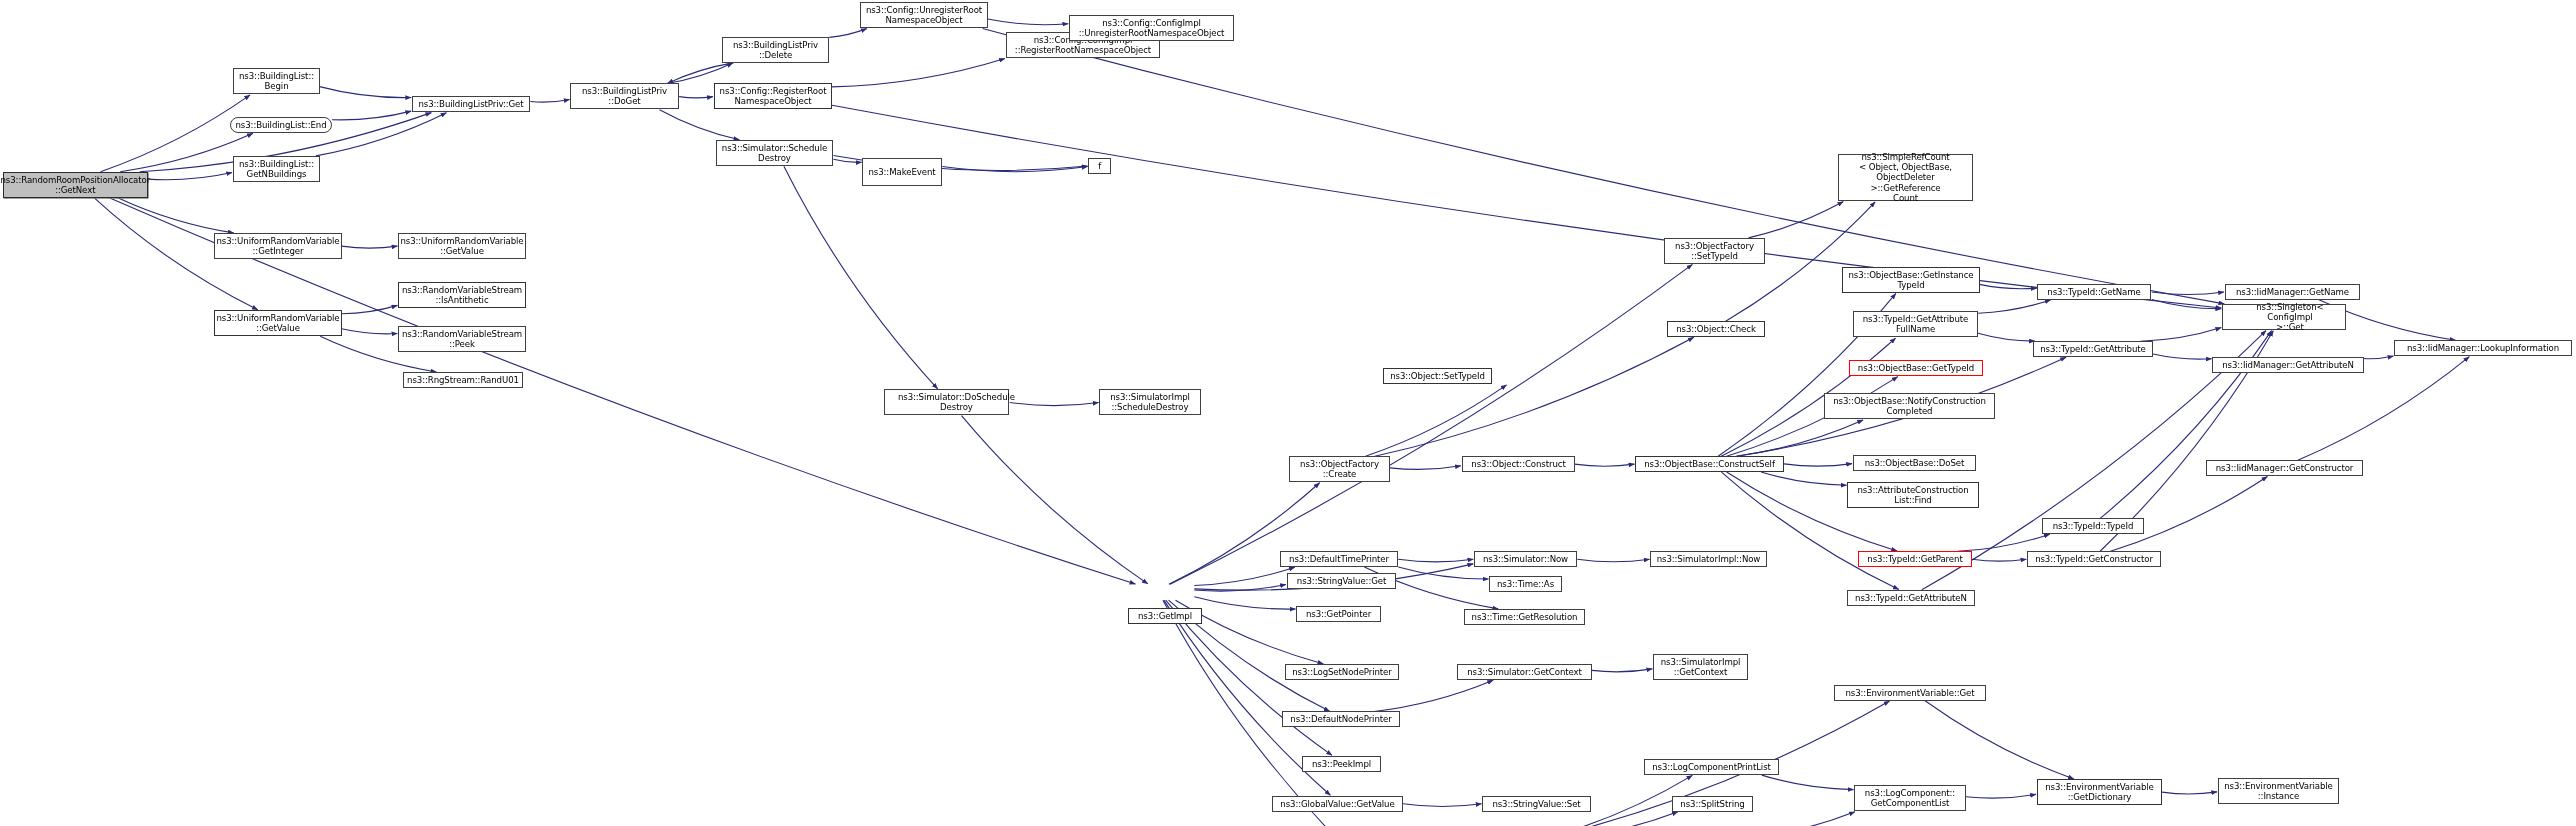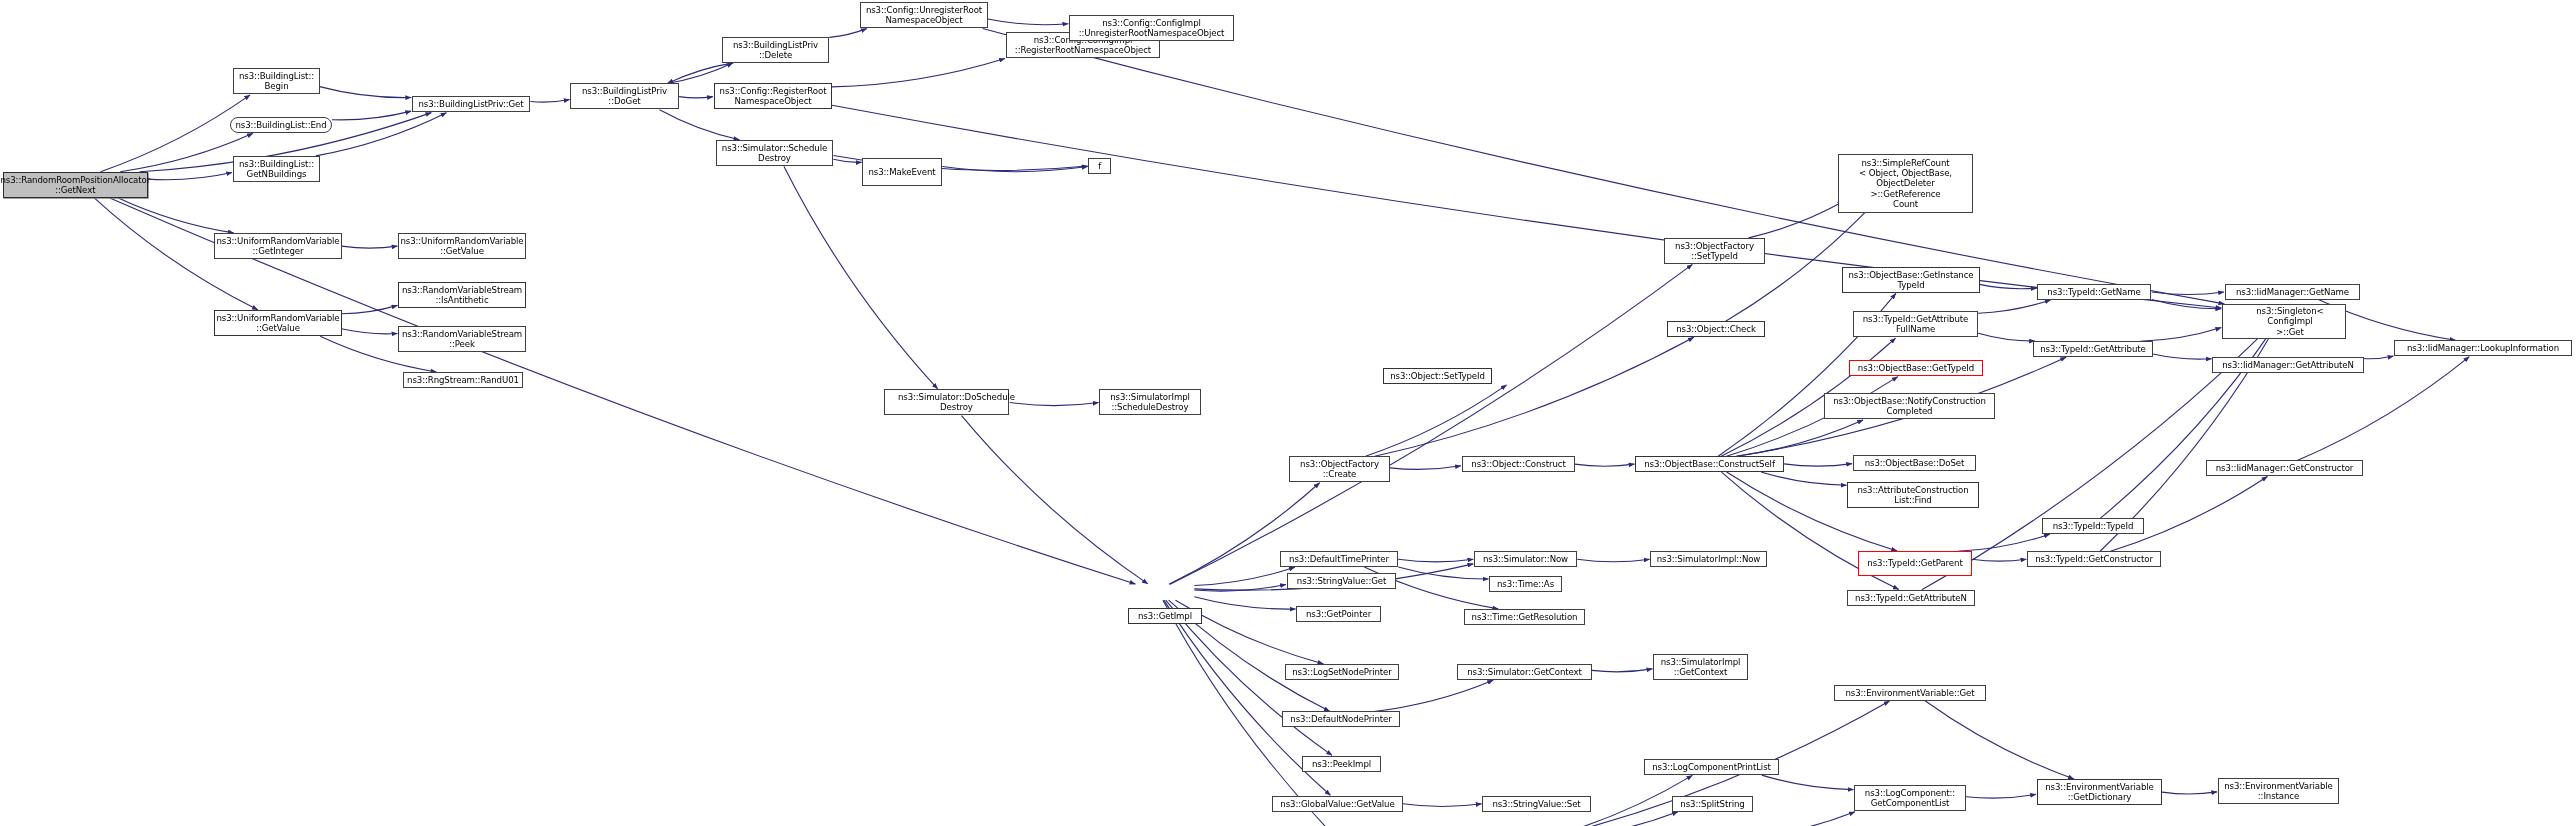--- a/index.html
+++ b/index.html
@@ -206,41 +206,41 @@
       <div class="node" style="left: 1854px; top: 785px; width: 112px; height: 26px;">ns3::LogComponent::
 GetComponentList</div>
       <div class="node" style="left: 1834px; top: 685px; width: 152px; height: 16px;">ns3::EnvironmentVariable::Get</div>
       <div class="node thick" style="left: 2037px; top: 779px; width: 125px; height: 26px;">ns3::EnvironmentVariable
 ::GetDictionary</div>
       <div class="node" style="left: 2218px; top: 778px; width: 121px; height: 26px;">ns3::EnvironmentVariable
 ::Instance</div>
       <div class="node" style="left: 1664px; top: 238px; width: 101px; height: 26px;">ns3::ObjectFactory
 ::SetTypeId</div>
       <div class="node thick" style="left: 1667px; top: 321px; width: 98px; height: 16px;">ns3::Object::Check</div>
-      <div class="node" style="left: 1838px; top: 154px; width: 135px; height: 59px;">ns3::SimpleRefCount
+      <div class="node" style="left: 1838px; top: 154px; width: 135px; height: 47px;">ns3::SimpleRefCount
 &lt; Object, ObjectBase,
 ObjectDeleter &gt;::GetReference
 Count</div>
       <div class="node thick" style="left: 1842px; top: 267px; width: 138px; height: 26px;">ns3::ObjectBase::GetInstance
 TypeId</div>
       <div class="node" style="left: 1853px; top: 311px; width: 125px; height: 26px;">ns3::TypeId::GetAttribute
 FullName</div>
       <div class="node hi" style="left: 1849px; top: 360px; width: 134px; height: 16px;">ns3::ObjectBase::GetTypeId</div>
       <div class="node" style="left: 1824px; top: 393px; width: 171px; height: 26px;">ns3::ObjectBase::NotifyConstruction
 Completed</div>
       <div class="node" style="left: 1853px; top: 455px; width: 123px; height: 16px;">ns3::ObjectBase::DoSet</div>
       <div class="node thick" style="left: 1847px; top: 482px; width: 132px; height: 26px;">ns3::AttributeConstruction
 List::Find</div>
-      <div class="node hi" style="left: 1858px; top: 551px; width: 114px; height: 25px;">ns3::TypeId::GetParent</div>
+      <div class="node hi" style="left: 1858px; top: 551px; width: 114px; height: 16px;">ns3::TypeId::GetParent</div>
       <div class="node" style="left: 1847px; top: 590px; width: 128px; height: 16px;">ns3::TypeId::GetAttributeN</div>
       <div class="node" style="left: 2037px; top: 284px; width: 114px; height: 16px;">ns3::TypeId::GetName</div>
       <div class="node" style="left: 2033px; top: 341px; width: 120px; height: 16px;">ns3::TypeId::GetAttribute</div>
       <div class="node" style="left: 2042px; top: 518px; width: 102px; height: 16px;">ns3::TypeId::TypeId</div>
       <div class="node" style="left: 2027px; top: 551px; width: 134px; height: 16px;">ns3::TypeId::GetConstructor</div>
       <div class="node" style="left: 2225px; top: 284px; width: 135px; height: 16px;">ns3::IidManager::GetName</div>
-      <div class="node" style="left: 2222px; top: 304px; width: 124px; height: 35px; padding-left: 14px;">ns3::Singleton&lt; ConfigImpl
+      <div class="node" style="left: 2222px; top: 304px; width: 124px; height: 26px; padding-left: 14px;">ns3::Singleton&lt; ConfigImpl
 &gt;::Get</div>
       <div class="node" style="left: 2212px; top: 357px; width: 152px; height: 16px;">ns3::IidManager::GetAttributeN</div>
       <div class="node" style="left: 2206px; top: 460px; width: 157px; height: 16px;">ns3::IidManager::GetConstructor</div>
       <div class="node" style="left: 2394px; top: 340px; width: 178px; height: 16px;">ns3::IidManager::LookupInformation</div>
     </div>
 </div>
 
 
 </body></html>

